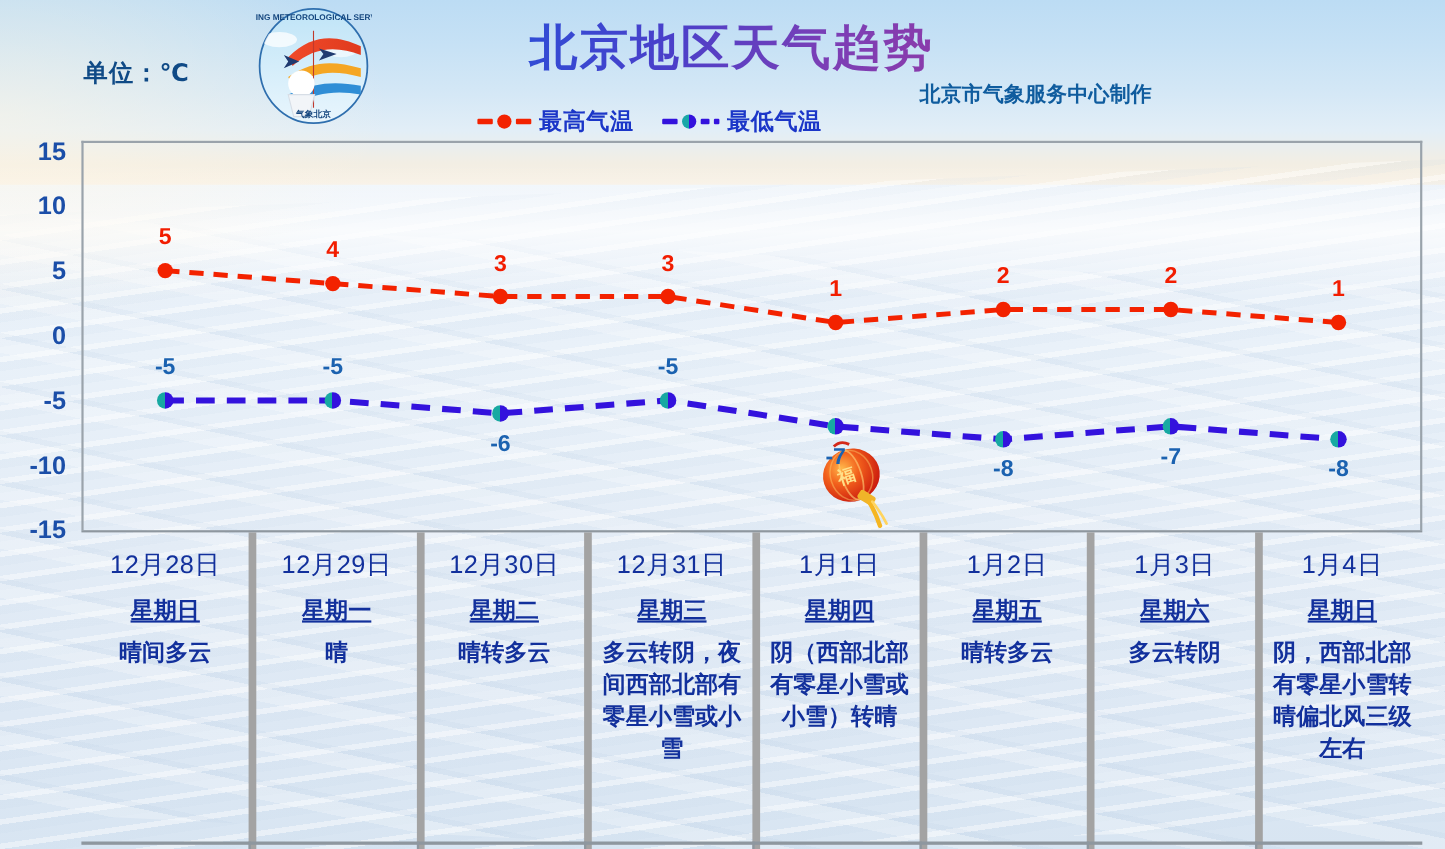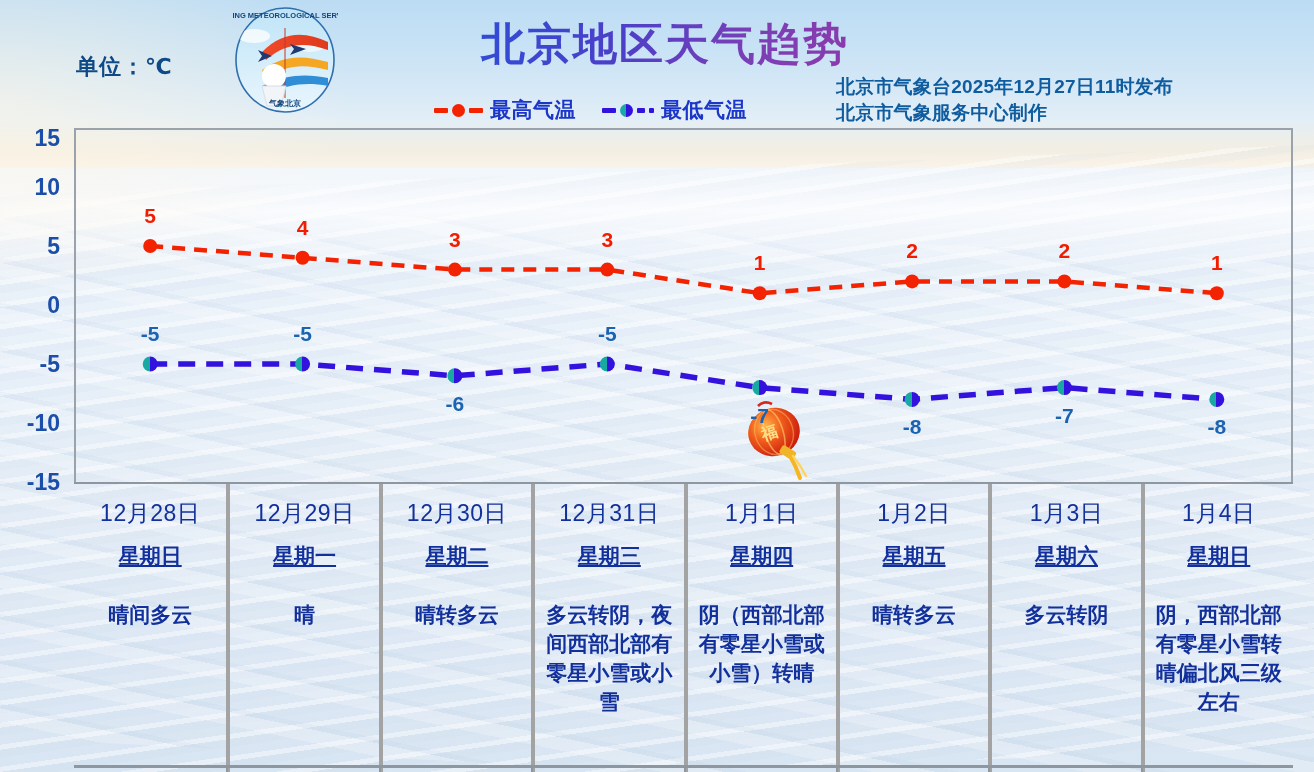--- a/index.html
+++ b/index.html
@@ -94,27 +94,27 @@
 
   .lantern{position:absolute;left:738px;top:398px;width:78px;height:84px;}
 
   
   .table{
     position:absolute;left:74px;top:482px;width:1219px;height:290px;
     display:grid;grid-template-columns:repeat(8,1fr);
     border-top:2px solid #8e979f;box-sizing:border-box;
   }
   .cell{
-    border-left:4px solid #a3a3a3;box-sizing:border-box;
+    border-left:7px solid #a3a3a3;box-sizing:border-box;
     padding:14px 6px 0 6px;text-align:center;position:relative;
   }
   .cell:first-child{border-left:none;}
   .c-date{font-size:23px;font-weight:normal;color:#12309c;line-height:30px;letter-spacing:.5px;}
   .c-week{font-size:21px;font-weight:bold;color:#12309c;line-height:28px;margin-top:14px;text-decoration:underline;}
-  .c-wx{font-size:21px;font-weight:bold;color:#12309c;line-height:29px;margin-top:30px;word-break:break-all;}
+  .c-wx{font-size:21px;font-weight:bold;color:#12309c;line-height:29px;margin-top:9px;word-break:break-all;}
   .tbl-rule{position:absolute;left:74px;top:765px;width:1219px;height:3px;background:#8e979f;}
   .tbl-vert{position:absolute;top:765px;width:2px;height:7px;background:#8e979f;}
 </style>
 </head>
 <body>
 
 <div id="stage">
 
   <div class="bg-sky"></div>
   <div class="bg-snow"></div>
@@ -154,21 +154,20 @@
         <path d="M30 80 h24 l-5 20 h-14 z" fill="#f2f5f8" stroke="#d7dee6" stroke-width="1"></path>
       </g>
       <text x="53" y="12" font-size="7.5" font-weight="bold" fill="#14467e" text-anchor="middle">BEIJING METEOROLOGICAL SERVICE</text>
       <text x="53" y="100" font-size="8" font-weight="bold" fill="#14467e" text-anchor="middle">气象北京</text>
     </svg>
   </div>
 
   <div class="title">北京地区天气趋势</div>
 
   <div class="pub">
-    <div>北京市气象台2025年12月27日11时发布</div>
     <div>北京市气象服务中心制作</div>
   </div>
 
   <div class="legend">
     <div class="lg">
       <span class="lgline">
         <span class="lgseg hi"></span>
           <span class="lgdot hi"></span>
           <span class="lgseg hi"></span>
       </span>

